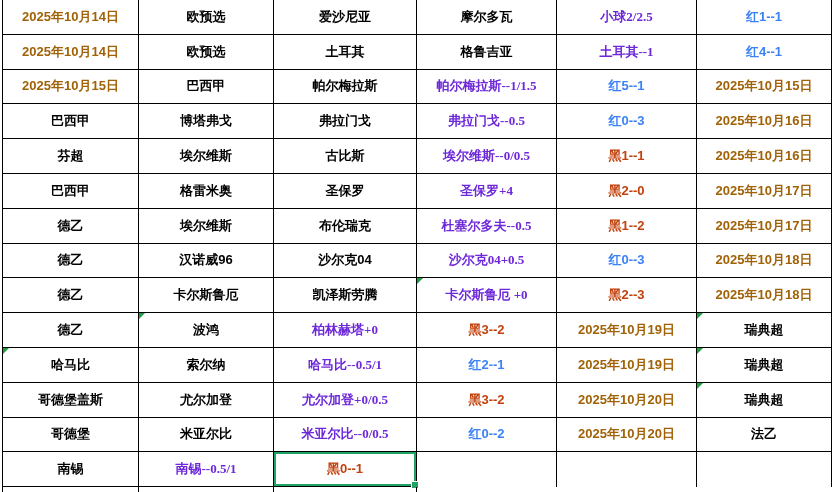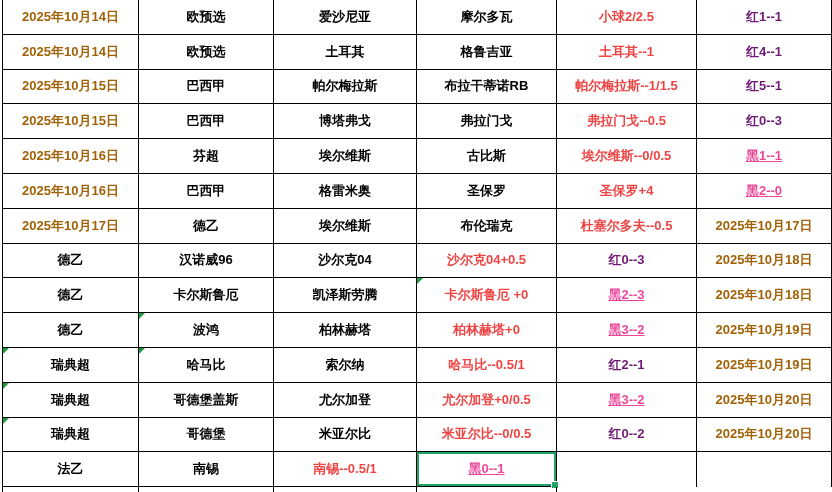--- a/index.html
+++ b/index.html
@@ -19,23 +19,23 @@
     position:relative;
     display:flex;align-items:center;justify-content:center;
     border-right:1px solid #000;
     border-bottom:1px solid #000;
     font-weight:bold;font-size:13px;color:#000;
     white-space:nowrap;overflow:visible;
     box-sizing:border-box;
   }
   .stub{border-bottom:none;}
   .c-date{color:#a16207;}
-  .c-handicap{color:#ef4444;}
-  .res-red{color:#701a75;}
-  .res-black{color:#ec4899;text-decoration:underline;}
+  .c-handicap{color:#6d28d9;font-family:Liberation Serif, serif;}
+  .res-red{color:#3b82f6;}
+  .res-black{color:#c2410c;}
   .tri{
     position:absolute;left:0;top:0;width:0;height:0;
     border-top:6px solid #1e9c3f;border-right:6px solid transparent;
   }
   .selected{
     box-shadow:inset 0 0 0 2px #21a366;
   }
   .fill-handle{
     position:absolute;right:-3px;bottom:-3px;width:6px;height:6px;
     background:#21a366;border:1px solid #fff;
@@ -53,21 +53,20 @@
     <div class="cell res-red">红1--1</div>
     <div class="cell c-date">2025年10月14日</div>
     <div class="cell ">欧预选</div>
     <div class="cell ">土耳其</div>
     <div class="cell ">格鲁吉亚</div>
     <div class="cell c-handicap">土耳其--1</div>
     <div class="cell res-red">红4--1</div>
     <div class="cell c-date">2025年10月15日</div>
     <div class="cell ">巴西甲</div>
     <div class="cell ">帕尔梅拉斯</div>
-    <div class="cell ">布拉干蒂诺RB</div>
     <div class="cell c-handicap">帕尔梅拉斯--1/1.5</div>
     <div class="cell res-red">红5--1</div>
     <div class="cell c-date">2025年10月15日</div>
     <div class="cell ">巴西甲</div>
     <div class="cell ">博塔弗戈</div>
     <div class="cell ">弗拉门戈</div>
     <div class="cell c-handicap">弗拉门戈--0.5</div>
     <div class="cell res-red">红0--3</div>
     <div class="cell c-date">2025年10月16日</div>
     <div class="cell ">芬超</div>
@@ -79,36 +78,36 @@
     <div class="cell ">巴西甲</div>
     <div class="cell ">格雷米奥</div>
     <div class="cell ">圣保罗</div>
     <div class="cell c-handicap">圣保罗+4</div>
     <div class="cell res-black">黑2--0</div>
     <div class="cell c-date">2025年10月17日</div>
     <div class="cell ">德乙</div>
     <div class="cell ">埃尔维斯</div>
     <div class="cell ">布伦瑞克</div>
     <div class="cell c-handicap">杜塞尔多夫--0.5</div>
+    <div class="cell res-black">黑1--2</div>
     <div class="cell c-date">2025年10月17日</div>
     <div class="cell ">德乙</div>
     <div class="cell ">汉诺威96</div>
     <div class="cell ">沙尔克04</div>
     <div class="cell c-handicap">沙尔克04+0.5</div>
     <div class="cell res-red">红0--3</div>
     <div class="cell c-date">2025年10月18日</div>
     <div class="cell ">德乙</div>
     <div class="cell ">卡尔斯鲁厄</div>
     <div class="cell ">凯泽斯劳腾</div>
     <div class="cell c-handicap">卡尔斯鲁厄 +0<div class="tri"></div></div>
     <div class="cell res-black">黑2--3</div>
     <div class="cell c-date">2025年10月18日</div>
     <div class="cell ">德乙</div>
     <div class="cell ">波鸿<div class="tri"></div></div>
-    <div class="cell ">柏林赫塔</div>
     <div class="cell c-handicap">柏林赫塔+0</div>
     <div class="cell res-black">黑3--2</div>
     <div class="cell c-date">2025年10月19日</div>
     <div class="cell ">瑞典超<div class="tri"></div></div>
     <div class="cell ">哈马比<div class="tri"></div></div>
     <div class="cell ">索尔纳</div>
     <div class="cell c-handicap">哈马比--0.5/1</div>
     <div class="cell res-red">红2--1</div>
     <div class="cell c-date">2025年10月19日</div>
     <div class="cell ">瑞典超<div class="tri"></div></div>

